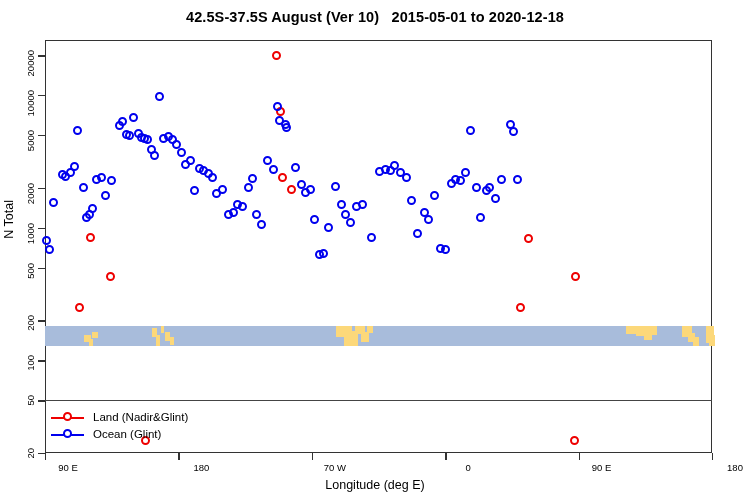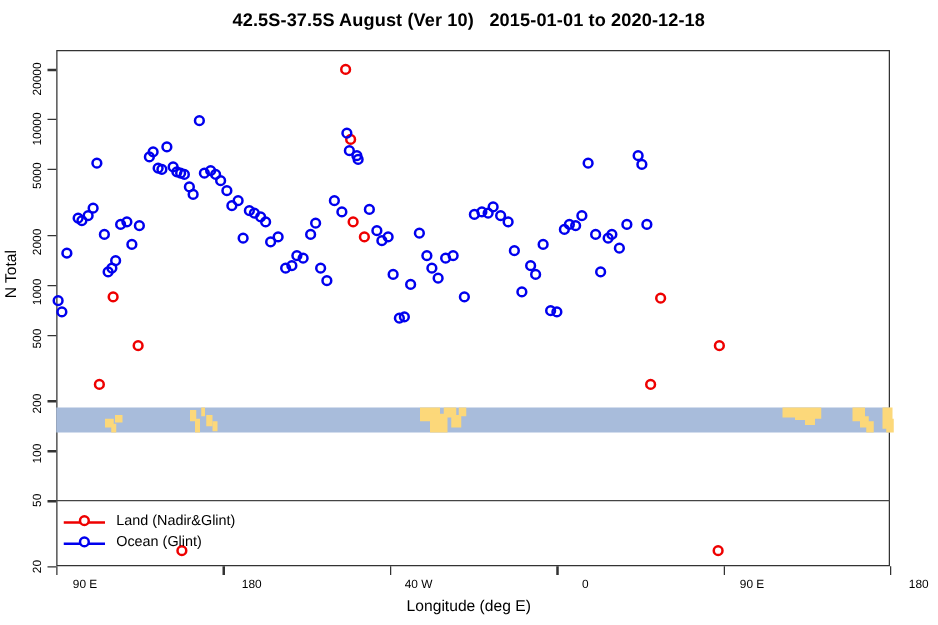--- a/index.html
+++ b/index.html
@@ -57,21 +57,21 @@
   .leg-mark{position:absolute;left:12px;top:3px;width:9px;height:9px;
             border-radius:50%;box-sizing:border-box;background:#fff;}
   .leg-text{position:absolute;left:42px;top:0;font-size:11.5px;white-space:nowrap;
             line-height:17px;}
 </style>
 </head>
 <body>
 
 <div id="stage">
 
-  <div id="chart-title">42.5S-37.5S August (Ver 10)   2015-01-01 to 2020-12-18</div>
+  <div id="chart-title">42.5S-37.5S August (Ver 10)   2015-05-01 to 2020-12-18</div>
 
   <div id="ytitle">N Total</div>
 
   <div id="plot-frame"></div>
 
   <div id="plot-area">
       <div class="gridline-h" style="top: 360.222px;"></div>
       <div id="map-strip" style="top: 286.44px; height: 19.6374px;">
         <div class="land" style="left: 38.5378px; width: 7px; top: 8.83684px; height: 6.8731px; background: rgb(252, 216, 122);"></div>
         <div class="land" style="left: 44.4667px; width: 4px; top: 12.1752px; height: 7.46222px; background: rgb(252, 216, 122);"></div>
@@ -247,21 +247,21 @@
       </div>
       <div class="ytick" style="top: 55.1122px;"></div>
       <div class="ylabwrap" style="top: 50.1122px;">
         <span>20000</span>
       </div>
       <div class="xtick" style="left: 45px;"></div>
       <div class="xlab" style="left: 45px;">90 E</div>
       <div class="xtick" style="left: 178.4px;"></div>
       <div class="xlab" style="left: 178.4px;">180</div>
       <div class="xtick" style="left: 311.8px;"></div>
-      <div class="xlab" style="left: 311.8px;">40 W</div>
+      <div class="xlab" style="left: 311.8px;">70 W</div>
       <div class="xtick" style="left: 445.2px;"></div>
       <div class="xlab" style="left: 445.2px;">0</div>
       <div class="xtick" style="left: 578.6px;"></div>
       <div class="xlab" style="left: 578.6px;">90 E</div>
       <div class="xtick" style="left: 712px;"></div>
       <div class="xlab" style="left: 712px;">180</div>
     </div>
 
   <div id="legend">
       <div class="leg-row" style="top: 0px;">

